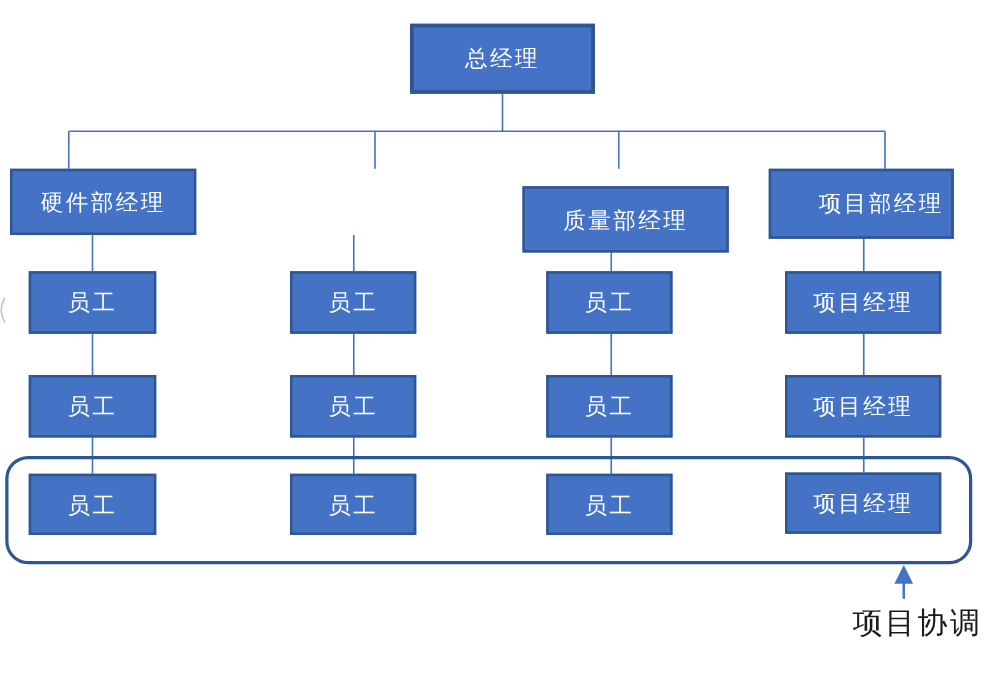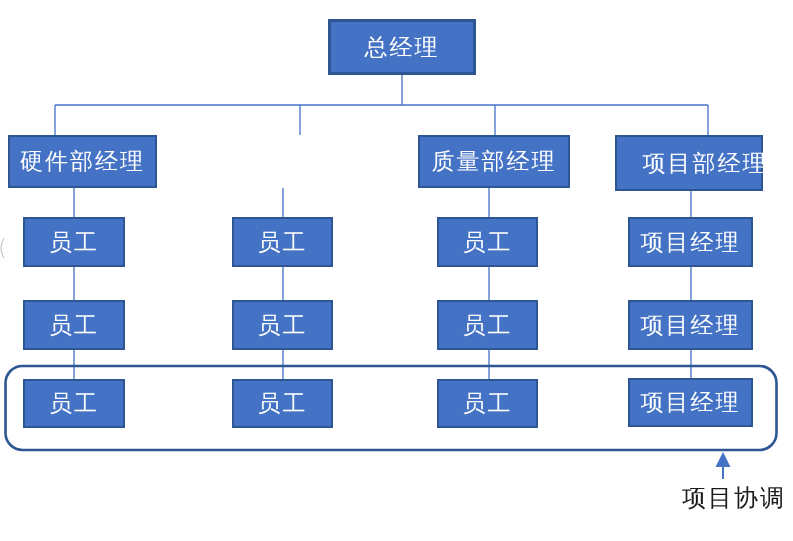--- a/index.html
+++ b/index.html
@@ -23,21 +23,21 @@
   .lines .group-rect{stroke:var(--group-outline);stroke-width:2.6;fill:none;}
   .lines .arrow-line{stroke:var(--connector);stroke-width:2;fill:none;}
   .lines .arrow-head{fill:var(--connector);stroke:none;}
   .lines .artifact{stroke:#C6C6C6;stroke-width:1.2;fill:none;}
   .box{
     position:absolute;
     background:var(--box-fill);
     border:2px solid var(--box-border);
     color:var(--box-text);
     display:flex;align-items:center;justify-content:center;
-    font-size:23px;
+    font-size:18px;
     letter-spacing:2px;
     box-sizing:border-box;
     white-space:nowrap;
   }
   .box.root{border-width:3px;}
   .annotation{
     position:absolute;
     color:var(--annotation-text);
     font-size:24px;
     letter-spacing:2px;
@@ -77,21 +77,21 @@
 
     <rect class="group-rect" x="5.5" y="366" width="771" height="84" rx="17"></rect>
 
     <polygon class="arrow-head" points="723,452 715.5,467 730.5,467"></polygon>
     <path class="arrow-line" d="M723 466 V479"></path>
   </svg>
 
   <div class="box root" style="left:328px;top:19px;width:148px;height:56px;">总经理</div>
 
   <div class="box" style="left:8px;top:135px;width:149px;height:53px;">硬件部经理</div>
-  <div class="box" style="left:418px;top:135px;width:152px;height:53px;">质量部经理</div>
+  <div class="box" style="left:418px;top:149px;width:165px;height:53px;">质量部经理</div>
   <div class="box" style="left:615px;top:135px;width:148px;height:56px;padding-left:32px;">项目部经理</div>
 
   <div class="box" style="left:23px;top:217px;width:102px;height:50px;">员工</div>
   <div class="box" style="left:232px;top:217px;width:101px;height:50px;">员工</div>
   <div class="box" style="left:437px;top:217px;width:101px;height:50px;">员工</div>
   <div class="box" style="left:628px;top:217px;width:125px;height:50px;">项目经理</div>
 
   <div class="box" style="left:23px;top:300px;width:102px;height:50px;">员工</div>
   <div class="box" style="left:232px;top:300px;width:101px;height:50px;">员工</div>
   <div class="box" style="left:437px;top:300px;width:101px;height:50px;">员工</div>

